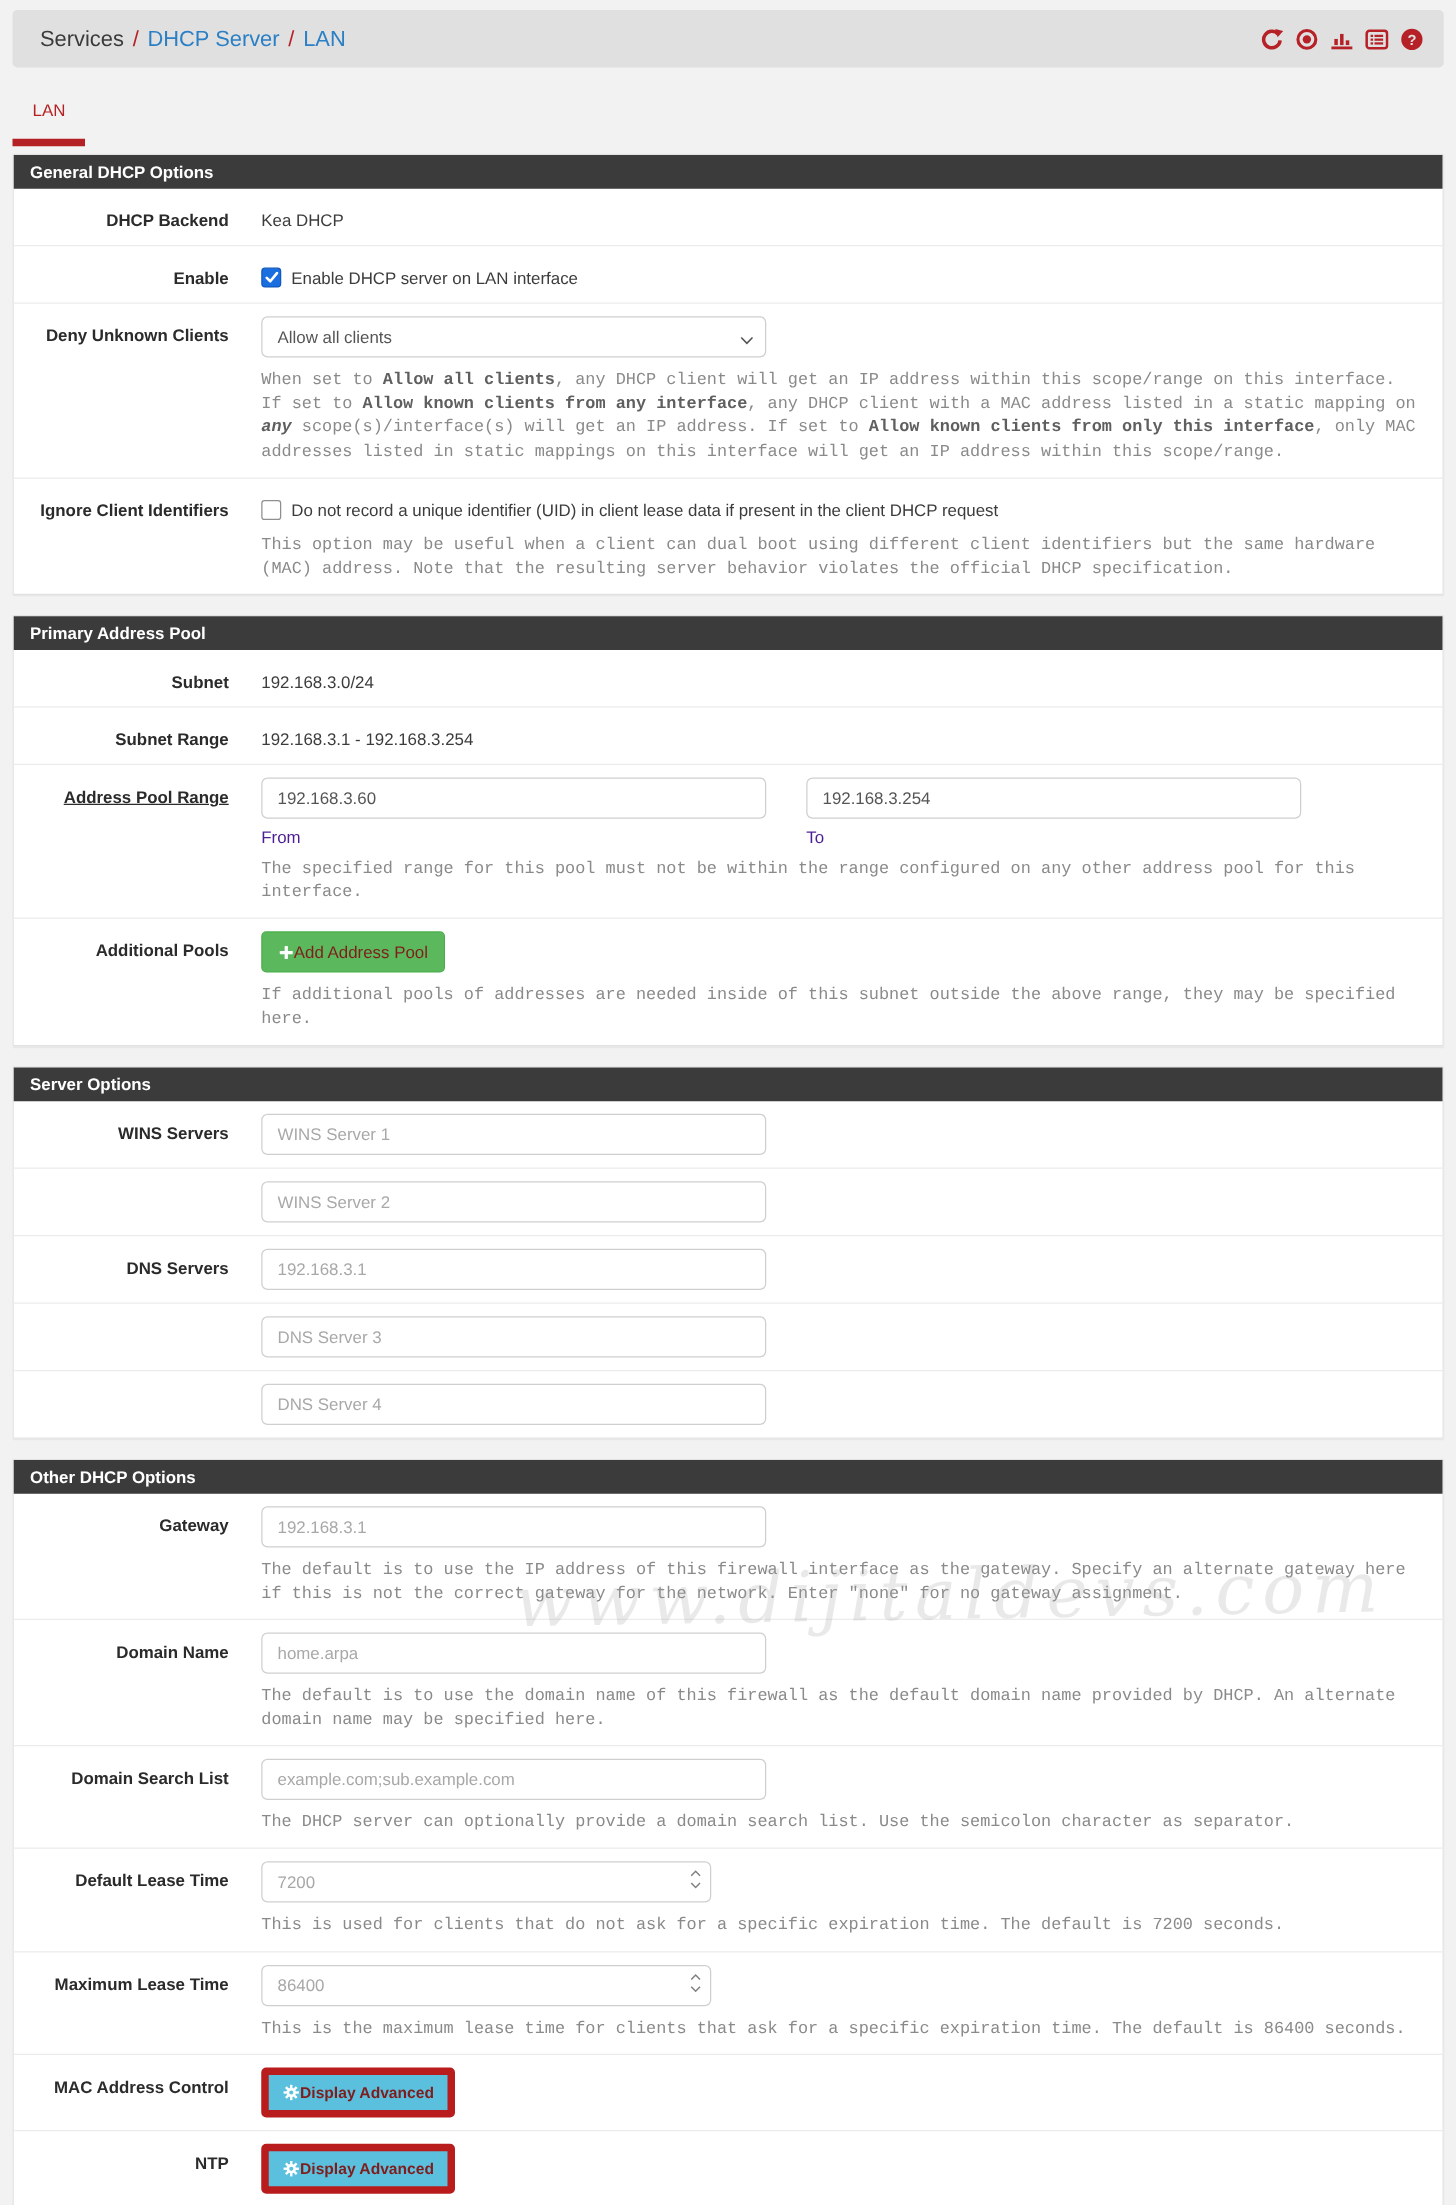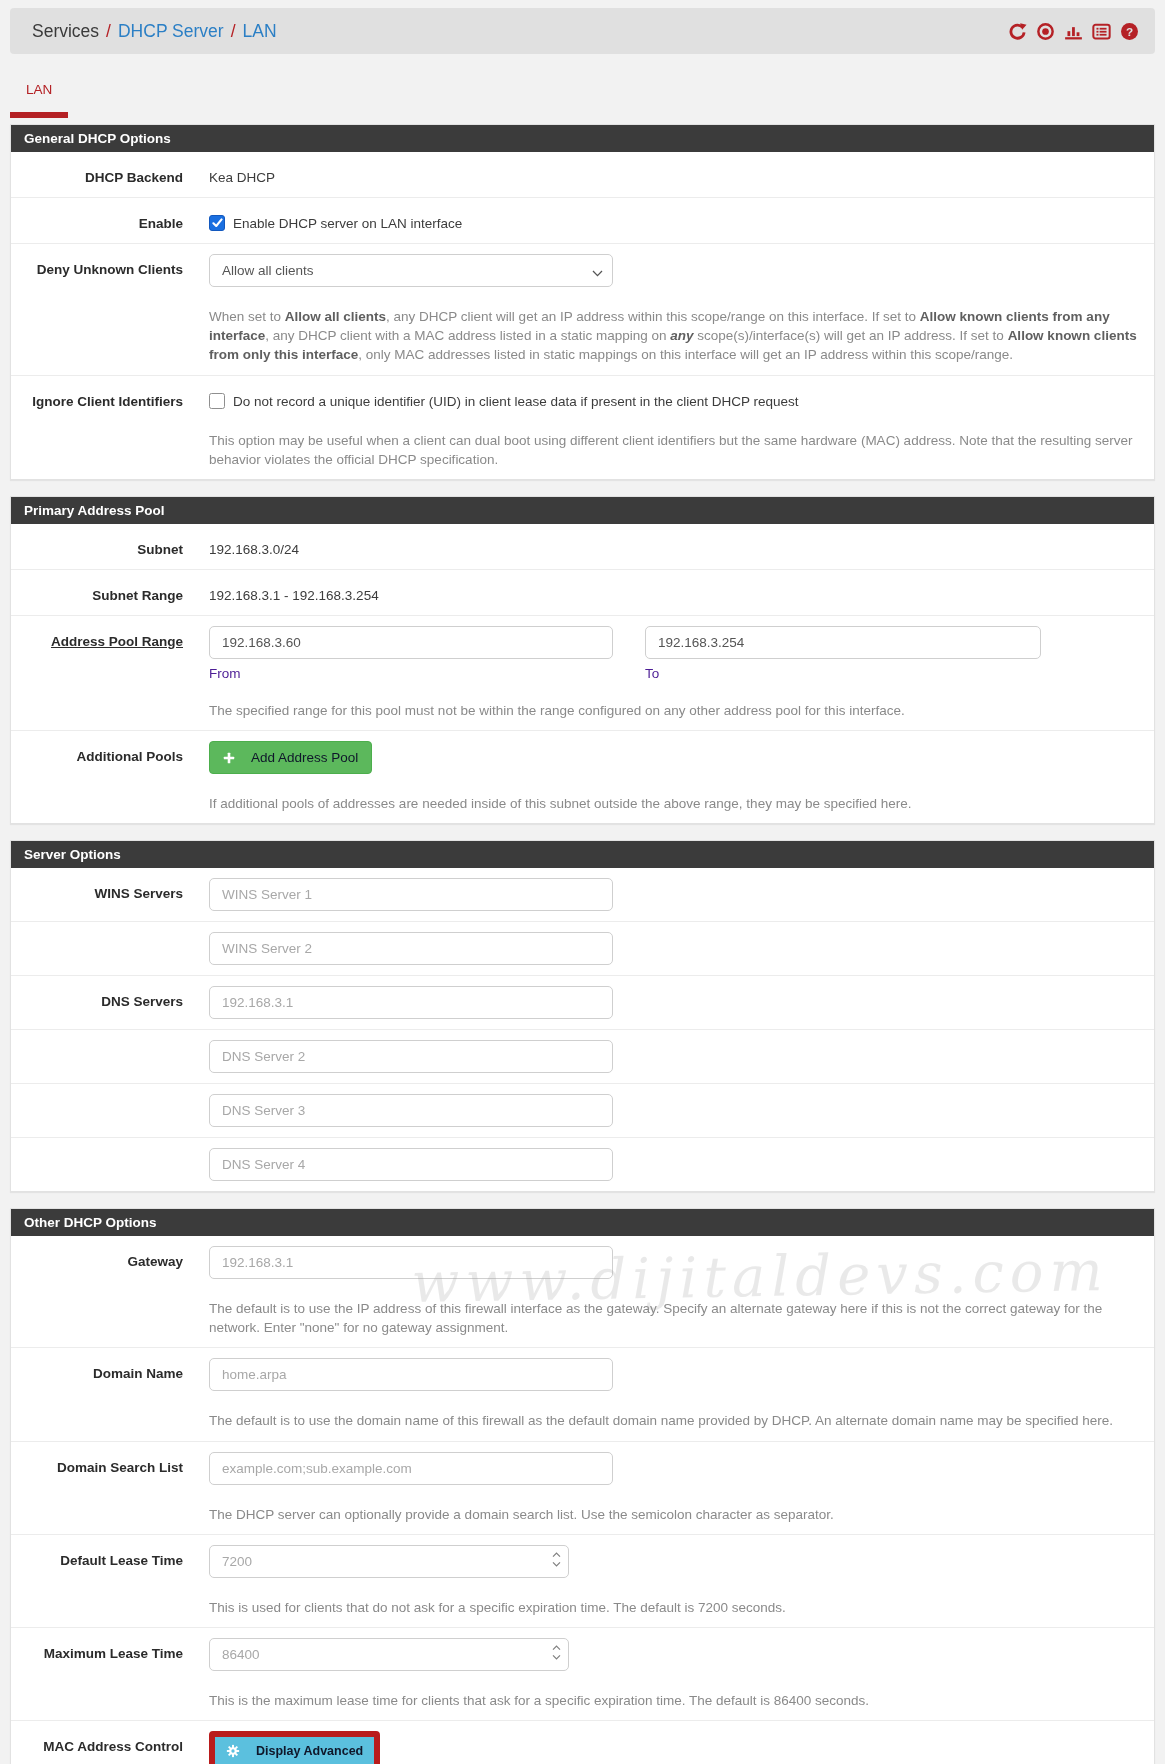--- a/index.html
+++ b/index.html
@@ -29,21 +29,21 @@
   .panel-heading { background:#3b3b3b; color:#fff; font-weight:bold; font-size:13.5px;
     padding:6px 13px; line-height:15px; }
   .row { display:flex; border-bottom:1px solid #ececec; padding:10px 11px 10px 0; }
   .row:last-child { border-bottom:none; }
   .col-label { flex:0 0 172px; text-align:right; font-weight:bold; color:#2b2b2b;
     font-size:13.5px; padding-top:8px; line-height:1.25; }
   .col-label.u { text-decoration:underline; }
   .col-content { flex:1; margin-left:26px; font-size:13.5px; color:#3c3c3c; }
   .static-value { display:inline-block; padding-top:8px; }
 
-  .help { color:#8a8a8a; font-size:13.5px; line-height:1.42; margin-top:20px; padding-right:6px; }
+  .help { color:#8a8a8a; font-size:13.5px; line-height:1.42; margin-top:9px; padding-right:6px;font-family:Liberation Mono, monospace; }
   .help b { color:#5f5f5f; }
   .help b.i { font-style:italic; }
   .caption { color:#4c1d95; font-size:13.5px; margin-top:7px; }
 
   
   .text-input { width:404px; height:33px; border:1px solid #cfcfcf; border-radius:5px;
     padding:0 12px; font-size:13.5px; color:#555; background:#fff; outline:none;
     font-family:"Liberation Sans", sans-serif; }
   .text-input::placeholder { color:#a8a8a8; opacity:1; }
   .input-pair { display:flex; gap:32px; }
@@ -60,21 +60,21 @@
   .stepper { position:absolute; right:8px; top:7px; display:flex; flex-direction:column;
     gap:3px; align-items:center; }
 
   .checkline { display:flex; align-items:flex-start; gap:8px; padding-top:6px; }
   .cb { flex:0 0 auto; width:16px; height:16px; border-radius:3px; display:inline-flex;
     align-items:center; justify-content:center; cursor:pointer; margin-top:1px; }
   .cb.checked { background:#1a6fe0; border:1px solid #1258be; }
   .cb.unchecked { background:#fff; border:1.6px solid #8f8f8f; border-radius:2.5px; }
   .checkline .cb-label { line-height:1.35; padding-top:1px; }
 
-  .btn { display:inline-flex; align-items:center; gap:16px; border-radius:4px; color:#0f172a;
+  .btn { display:inline-flex; align-items:center; gap:0; border-radius:4px; color:#7f1d1d;
     cursor:pointer; font-family:"Liberation Sans", sans-serif; }
   .btn-green { background:#5cb85c; border:1px solid #4cae4c; font-size:13.5px; padding:8px 13px; }
   .btn-cyan { background:#5bc0de; border:6px solid #b91c1c; font-size:12.5px; padding:7px 11px;font-weight:bold; }
   .btn svg { flex:0 0 auto; }
 
   
   .watermark { position:absolute; top:1244px; left:300px; width:920px; text-align:center;
     font-family:"DejaVu Serif", serif; font-style:italic; font-size:56px; color:#9f9f9f;
     opacity:.22; letter-spacing:6px; pointer-events:none; white-space:nowrap;
     transform:rotate(-1deg); }
@@ -267,26 +267,20 @@
 
       <div class="row">
         <div class="col-label">DNS Servers</div>
         <div class="col-content">
           <input type="text" class="text-input" placeholder="192.168.3.1" style="">
         </div>
       </div>
       <div class="row">
         <div class="col-label"></div>
         <div class="col-content">
-          <input type="text" class="text-input" placeholder="DNS Server 2" style="">
-        </div>
-      </div>
-      <div class="row">
-        <div class="col-label"></div>
-        <div class="col-content">
           <input type="text" class="text-input" placeholder="DNS Server 3" style="">
         </div>
       </div>
       <div class="row">
         <div class="col-label"></div>
         <div class="col-content">
           <input type="text" class="text-input" placeholder="DNS Server 4" style="">
         </div>
       </div>
 

